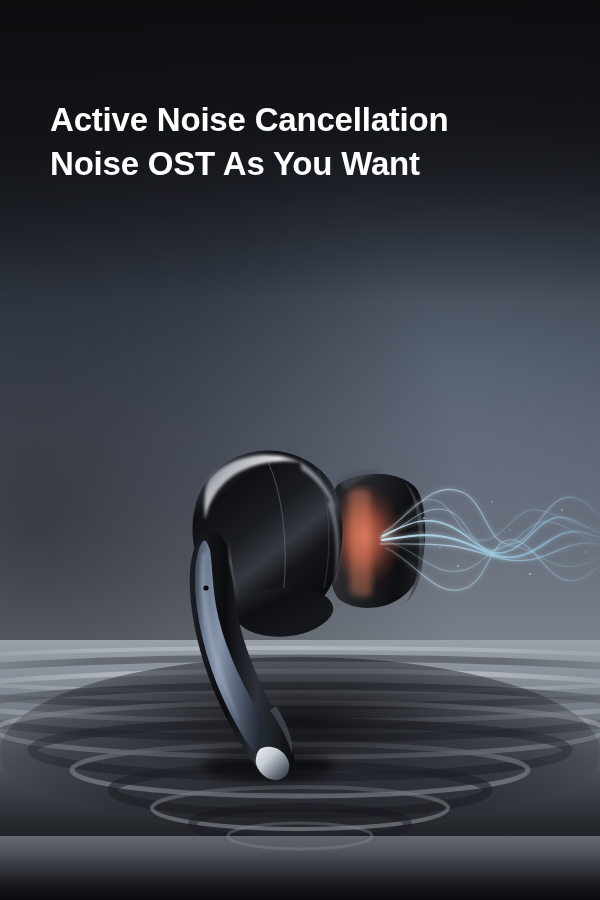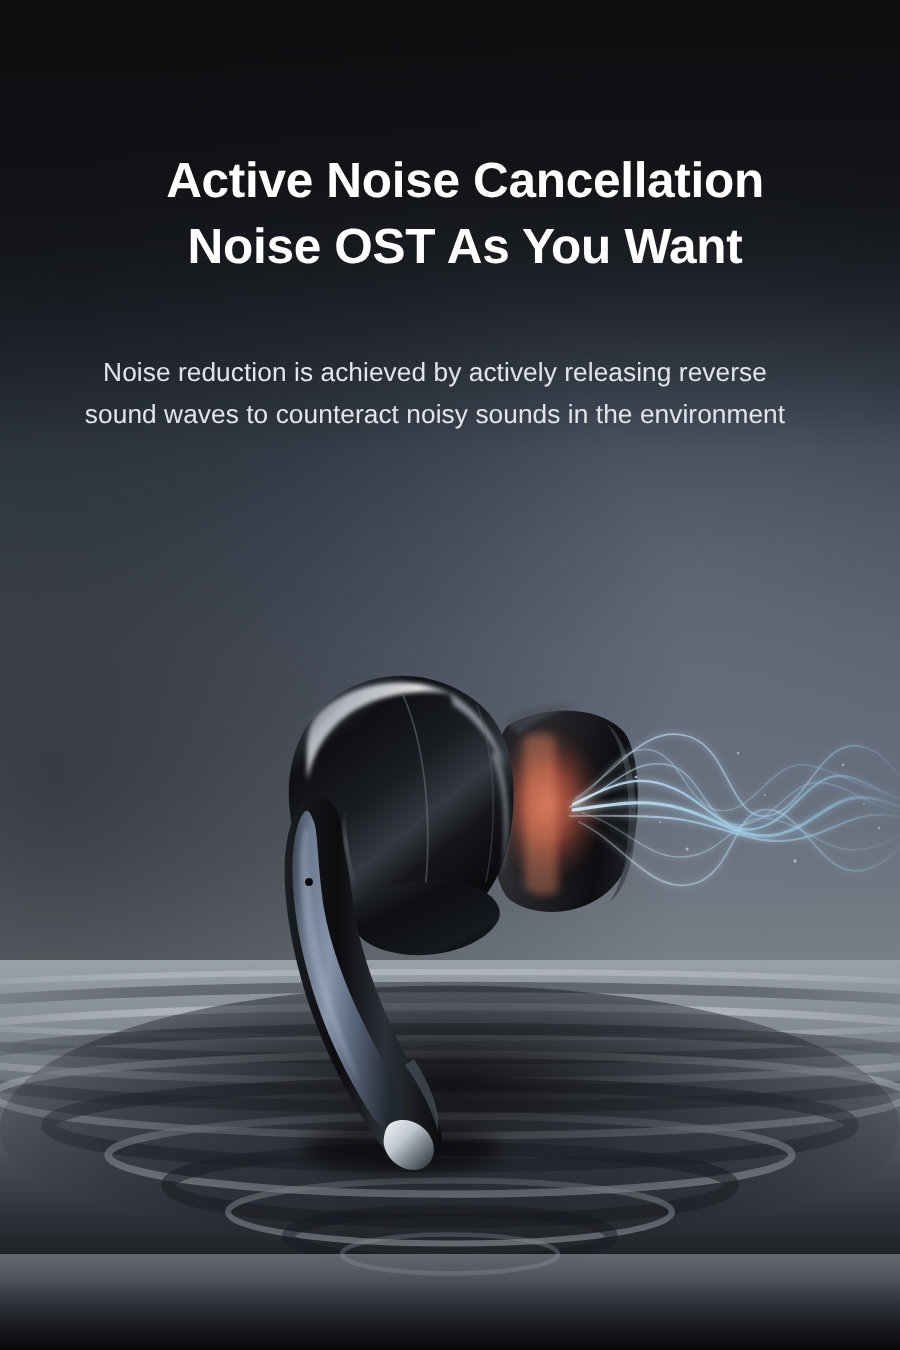--- a/index.html
+++ b/index.html
@@ -55,21 +55,21 @@
     position:absolute; left:0; right:0; top:0; height:300px;
     background:linear-gradient(180deg, rgba(12,13,15,.96) 0%, rgba(14,16,19,.75) 45%, rgba(0,0,0,0) 100%);
   }
   .bg-botfade {
     position:absolute; left:0; right:0; bottom:0; height:120px;
     background:linear-gradient(180deg, rgba(0,0,0,0) 0%, rgba(4,5,6,.85) 55%, #040506 100%);
   }
 
   
   .copy-block {
-    position:absolute; left:50px; top:98px; width:520px; z-index:40;text-align:center;
+    position:absolute; left:50px; top:98px; width:520px; z-index:40;
   }
   .headline {
     color:#ffffff;
     font-size:33px;
     font-weight:700;
     line-height:1.33;
     letter-spacing:-.2px;
     white-space:nowrap;
   }
   .subcopy {
@@ -332,16 +332,15 @@
 
       <path d="M230,540 C228,556 232,576 238,596" stroke="url(#specSide)" stroke-width="3" fill="none" opacity=".5"></path>
     </svg>
   </div>
 
   <div class="bg-botfade"></div>
 
   <div class="copy-block">
     <h1 class="headline">Active Noise Cancellation</h1>
     <h1 class="headline">Noise OST As You Want</h1>
-    <p class="subcopy">Noise reduction is achieved by actively releasing reverse sound waves to counteract noisy sounds in the environment</p>
   </div>
 
 </div>
 
 </body></html>

